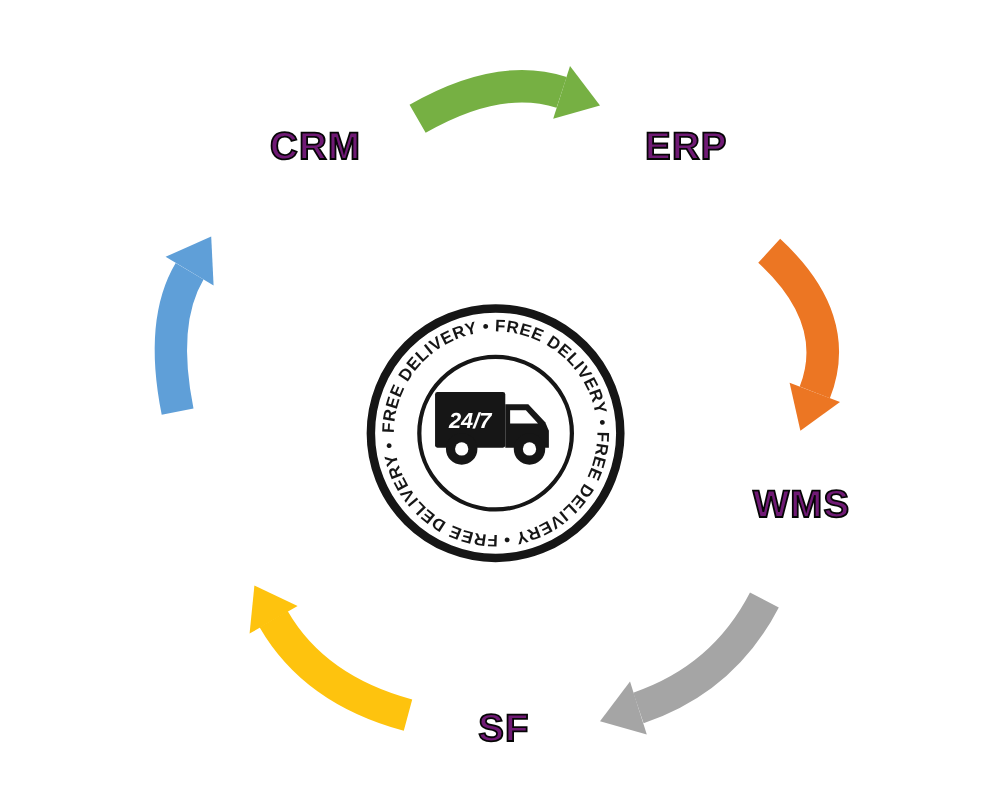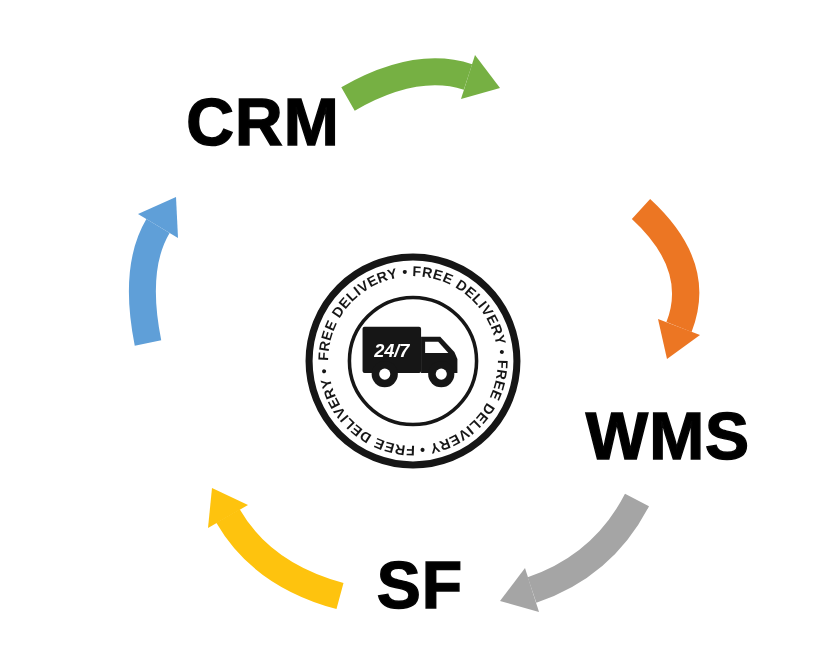--- a/index.html
+++ b/index.html
@@ -16,23 +16,23 @@
     overflow: hidden;
   }
   .layer {
     position: absolute;
     left: 0;
     top: 0;
   }
   .node {
     position: absolute;
     transform: translate(-50%, -50%);
-    font-size: 66px;
+    font-size: 32px;
     font-weight: bold;
-    color: #000000;
+    color: #701a75;
     letter-spacing: 1px;
     white-space: nowrap;
     -webkit-text-stroke: 1.5px #050505;
   }
   .badge-wrap {
     position: absolute;
     left: 302px;
     top: 250px;
     width: 222px;
     height: 222px;
@@ -66,24 +66,25 @@
     </g>
 
     <g>
       <path d="M 148 343 Q 133 268 158 226" fill="none" stroke-width="27" stroke="#5f9fd8"></path>
       <polygon points="178,238 138,214 176,197" fill="#5f9fd8"></polygon>
     </g>
   </svg>
 
   <div class="node" style="left:263px; top:122px">CRM</div>
 
+  <div class="node" style="left:572px; top:122px">ERP</div>
 
-  <div class="node" style="left:668px; top:436px">WMS</div>
+  <div class="node" style="left:668px; top:420px">WMS</div>
 
-  <div class="node" style="left:420px; top:585px">SF</div>
+  <div class="node" style="left:420px; top:607px">SF</div>
 
 
   <div class="badge-wrap">
     <svg width="222" height="222" viewBox="0 0 220 220" aria-hidden="true">
 
       <circle cx="110" cy="110" r="103" fill="#ffffff" stroke-width="7" stroke="#161616"></circle>
 
       <circle cx="110" cy="110" r="63" fill="#ffffff" stroke-width="3.5" stroke="#161616"></circle>
 
       <defs>

